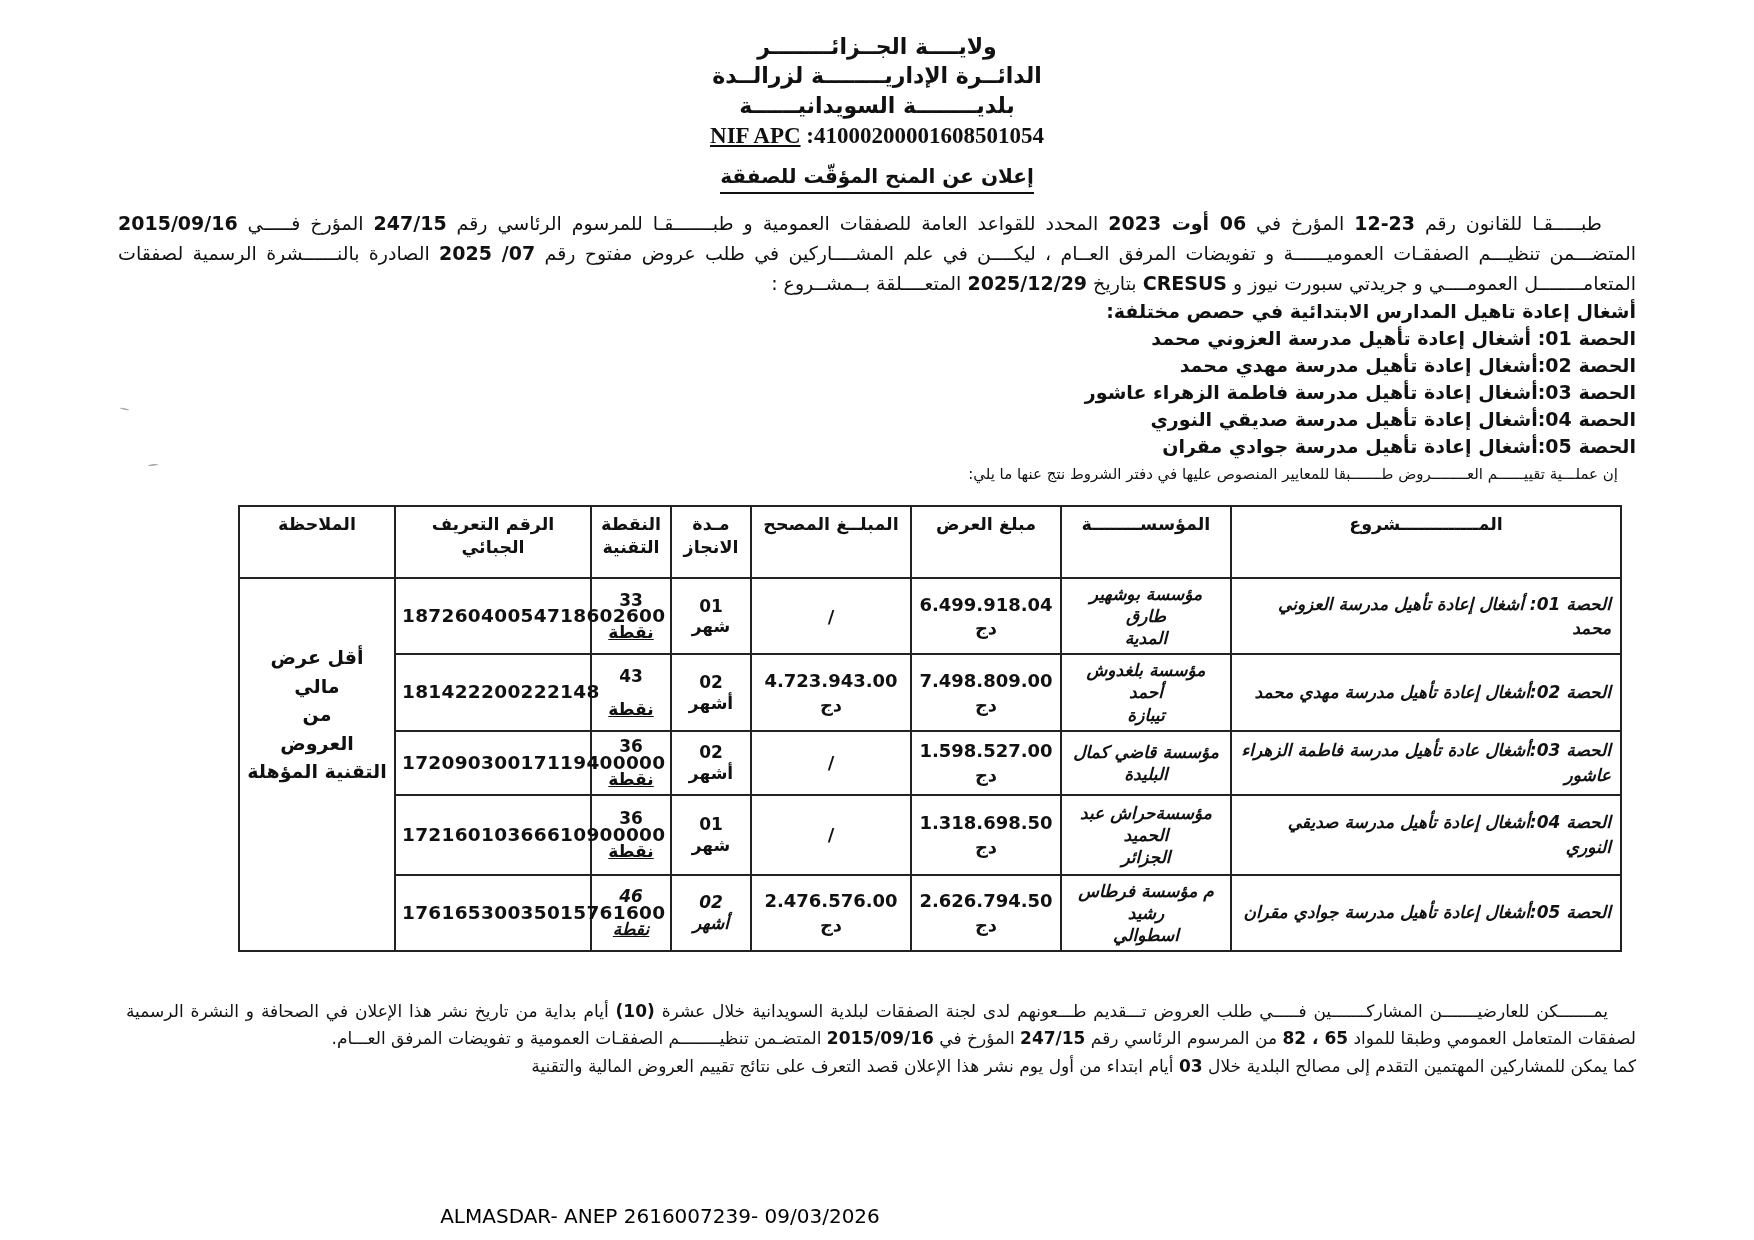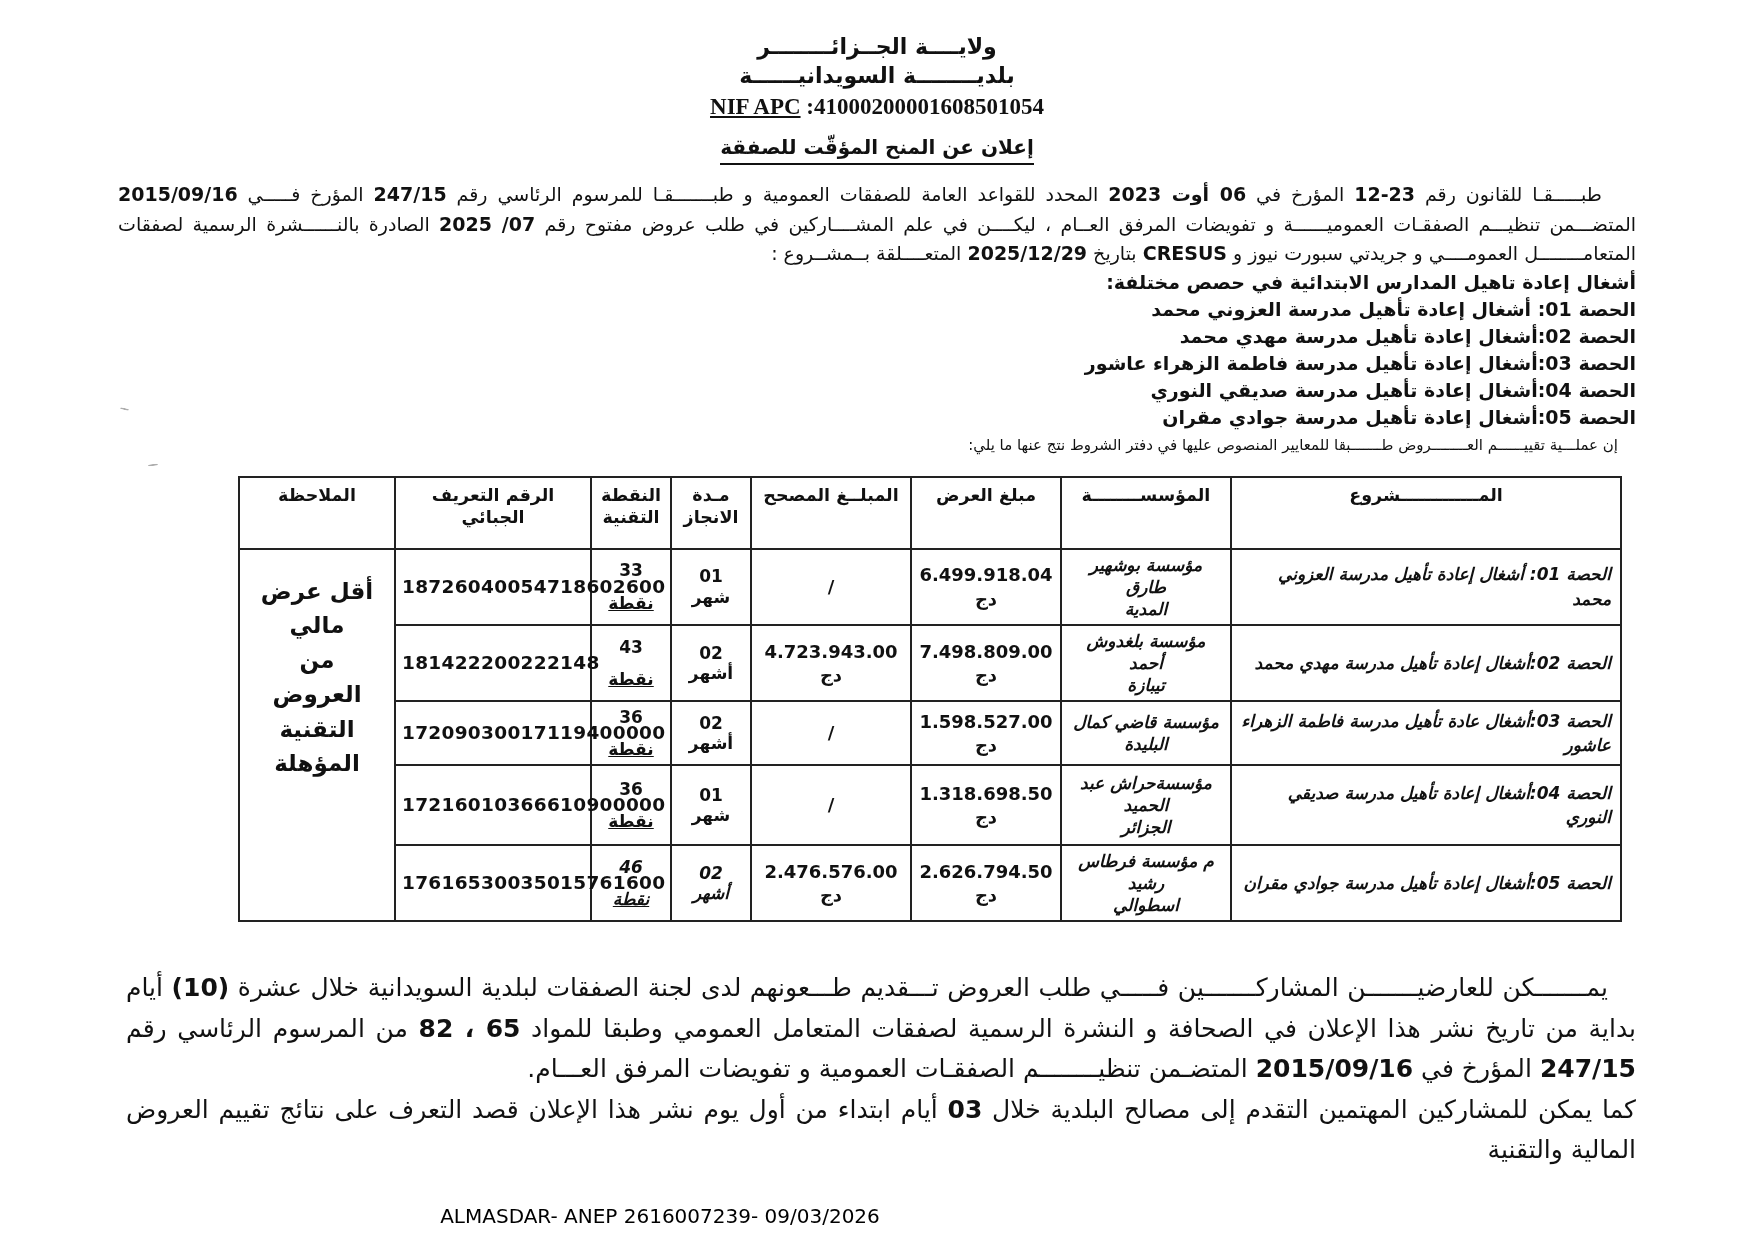--- a/index.html
+++ b/index.html
@@ -54,50 +54,51 @@
     font-weight:bold; font-size:17px; text-align:center;
     vertical-align:middle; padding:4px 6px; line-height:1.3;
   }
   .results td.cell-project {
     text-align:right; font-style:italic; padding:4px 9px; line-height:1.45;
   }
   .results td.cell-company { font-style:italic; white-space:pre-line; }
   .results td.cell-offer, .results td.cell-corrected { font-size:18px; }
   .results td.cell-nif { direction:ltr; font-size:18.5px; letter-spacing:.3px; }
   .results td.cell-note {
-    vertical-align:top; padding-top:24px; white-space:pre-line;
-    font-size:23px; line-height:1.5;
+    vertical-align:top; padding-top:64px; white-space:pre-line;
+    font-size:19px; line-height:1.5;
   }
   .two-line span { display:block; line-height:1.2; }
   .unit-u { text-decoration:underline;margin-top:12px; }
   tr.r1 { height:60px; } tr.r2 { height:66px; } tr.r3 { height:64px; }
   tr.r4 { height:80px; } tr.r5 { height:68px; }
   tr.r5 .cell-score, tr.r5 .cell-duration, tr.r5 .cell-company,
   tr.r5 .cell-project { font-style:italic; }
 
   
-  .footer { margin-top:46px; font-size:25px; line-height:1.62; text-align:justify;margin-left:8px; }
+  .footer { margin-top:46px; font-size:17px; line-height:1.62; text-align:justify;margin-left:8px; }
   .footer .p1 { text-indent:28px; }
   .anep-line {
     position:absolute; bottom:12px; left:160px; width:1000px;
     direction:ltr; text-align:center; font-size:20px; color:#000;
   }
 
   
   .artifact { position:absolute; border-top:2px solid #777; opacity:.6; }
   .a1 { left:120px; top:408px; width:9px; transform:rotate(14deg); border-radius:50%; }
   .a2 { left:148px; top:464px; width:10px; transform:rotate(-6deg); border-radius:50%; }
 </style>
 </head>
 <body>
 
 <div class="page">
 
   <div class="doc-header">
     <div class="gov-line">ولايــــة الجــزائــــــــر</div>
+    <div class="gov-line">الدائــرة الإداريــــــــة لزرالــدة</div>
     <div class="gov-line">بلديــــــــة السويدانيــــــة</div>
     <div class="nif-line"><span class="u">NIF APC</span><span> :41000200001608501054</span></div>
   </div>
 
   <div class="title-wrap">
     <span class="doc-title">إعلان عن المنح المؤقّت للصفقة</span>
   </div>
 
   <p class="intro"><span>طبـــــقـا للقانون رقم </span><span class="b">23-12</span><span> المؤرخ في </span><span class="b">06 أوت 2023</span><span> المحدد للقواعد العامة للصفقات العمومية و طبـــــــقـا للمرسوم الرئاسي رقم </span><span class="b">247/15</span><span> المؤرخ فـــــي </span><span class="b">2015/09/16</span><span> المتضـــمن تنظيـــم الصفقـات العموميــــــة و تفويضات المرفق العــام ، ليكــــن في علم المشــــاركين في طلب عروض مفتوح رقم </span><span class="b">07/ 2025</span><span> الصادرة بالنــــــشرة الرسمية لصفقات المتعامــــــــل العمومــــي و جريدتي  سبورت نيوز و </span><span class="b">CRESUS</span><span> بتاريخ </span><span class="b">2025/12/29</span><span> المتعــــلقة بــمشــروع :</span></p>
 

